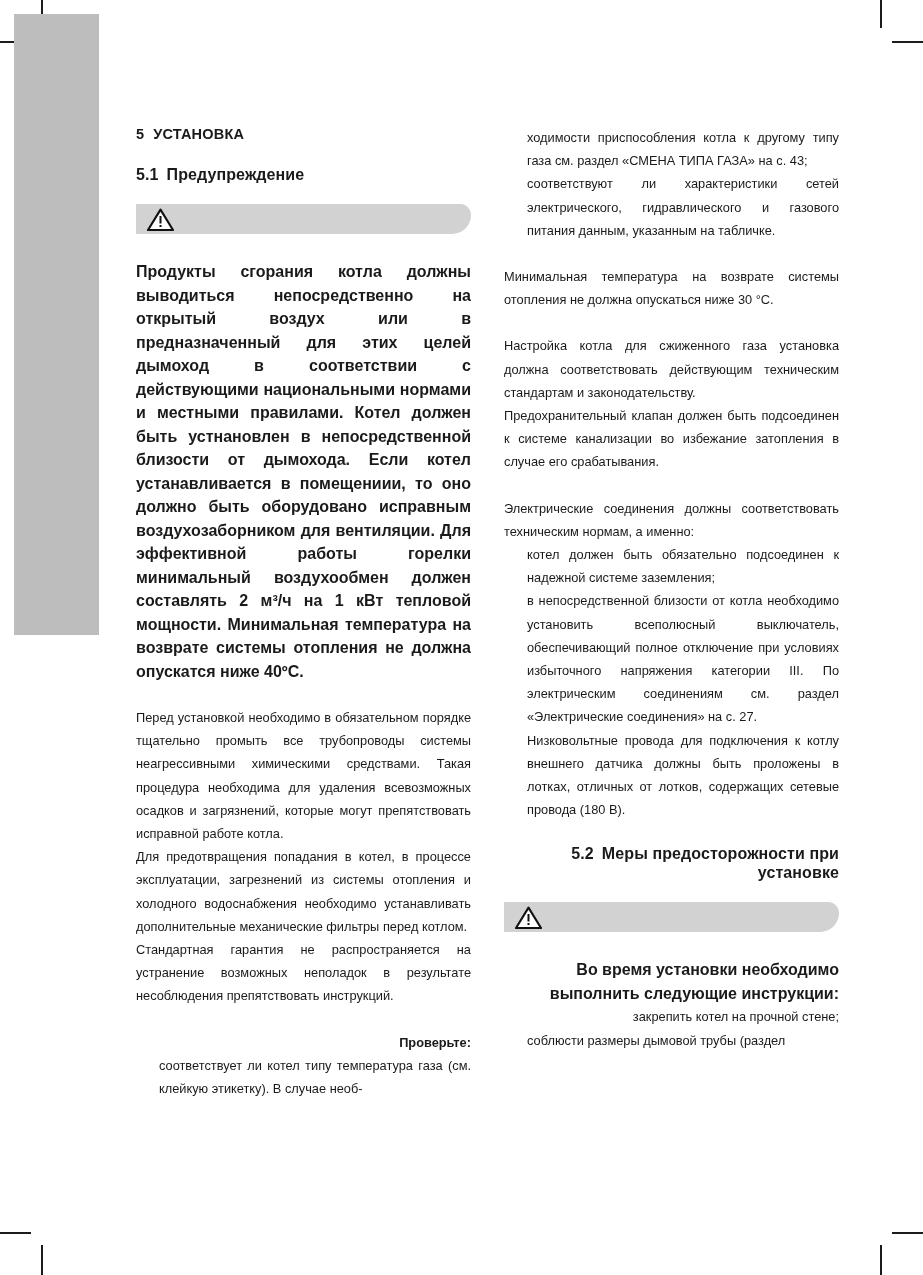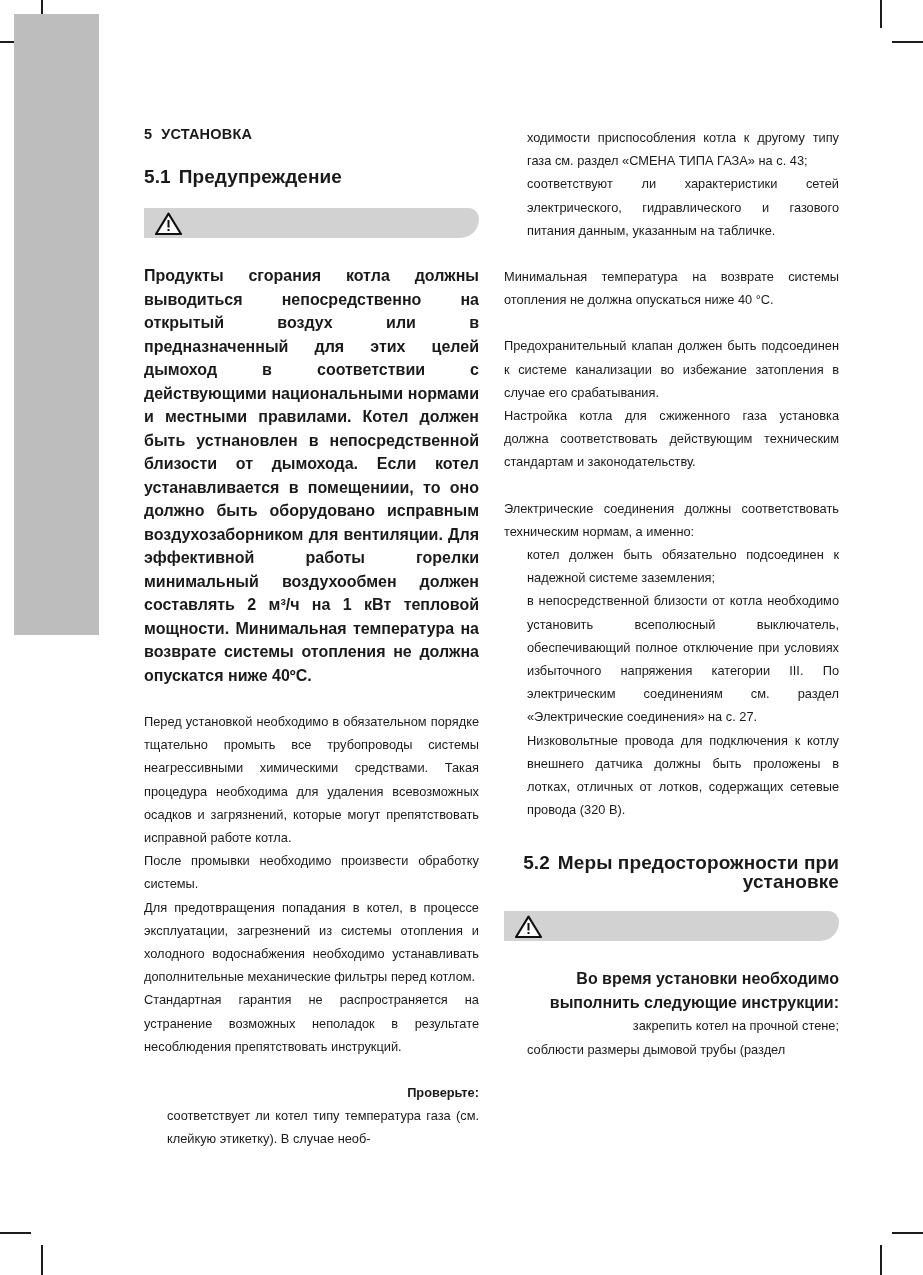--- a/index.html
+++ b/index.html
@@ -43,35 +43,35 @@
     height: 621px;
     background: #bdbdbd;
   }
 
   
   .column {
     position: absolute;
     width: 335px;
     top: 126px;
   }
-  .column.left  { left: 144px; }
+  .column.left  { left: 136px; }
   .column.right { left: 504px; }
 
   h1.section-title {
     font-size: 14.5px;
     font-weight: bold;
     margin: 0 0 24px 0;
     letter-spacing: 0.2px;
   }
   h1.section-title .num { margin-right: 9px; }
 
   h2.sub-title {
-    font-size: 19px;
-    font-weight: bold;
-    margin: 9px 0 20px 0;
+    font-size: 16px;
+    font-weight: bold;
+    margin: 0 0 20px 0;
     letter-spacing: 0.1px;
   }
   h2.sub-title .num { margin-right: 8px; }
   h2.sub-title.hanging {
     padding-left: 33px;
     text-indent: -33px;
     line-height: 19px;
     text-align: right;
   }
 
@@ -159,21 +159,20 @@
         <rect x="12.5" y="17" width="2" height="2" fill="#111111"></rect>
       </svg>
     </span>
   </div>
 
   <p class="para bold">Продукты сгорания котла должны выводиться непосредственно на открытый воздух или в предназначенный для этих целей дымоход в соответствии с действующими национальными нормами и местными правилами. Котел должен быть устнановлен в непосредственной близости от дымохода. Если котел устанавливается в помещениии, то оно должно быть оборудовано исправным воздухозаборником для вентиляции. Для эффективной работы горелки минимальный воздухообмен должен составлять 2 м³/ч на 1 кВт тепловой мощности. Минимальная температура на возврате системы отопления не должна опускатся ниже 40ºС.</p>
 
   <div class="gap-lg"></div>
 
   <p class="para">Перед установкой необходимо в обязательном порядке тщательно промыть все трубопроводы системы неагрессивными химическими средствами. Такая процедура необходима для удаления всевозможных осадков и загрязнений, которые могут препятствовать исправной работе котла.</p>
-  <p class="para">После промывки необходимо произвести обработку системы.</p>
   <p class="para">Для предотвращения попадания в котел, в процессе эксплуатации, загрезнений из системы отопления и холодного водоснабжения необходимо устанавливать дополнительные механические фильтры перед котлом.</p>
   <p class="para">Стандартная гарантия не распространяется на устранение возможных неполадок в результате несоблюдения препятствовать инструкций.</p>
 
   <div class="gap-lg"></div>
 
   <p class="para bold-lead">Проверьте:</p>
 
   <ul class="bullets">
     <li>соответствует ли котел типу температура газа (см. клейкую этикетку). В случае необ-</li>
   </ul>
@@ -181,35 +180,35 @@
 
 <div class="column right">
 
   <ul class="bullets">
     <li>ходимости приспособления котла к другому типу газа см. раздел «СМЕНА ТИПА ГАЗА» на с. 43;</li>
     <li>соответствуют ли характеристики сетей электрического, гидравлического и газового питания данным, указанным на табличке.</li>
   </ul>
 
   <div class="gap-lg"></div>
 
-  <p class="para">Минимальная температура на возврате системы отопления не должна опускаться ниже 40 °С.</p>
-
-  <div class="gap-lg"></div>
-
+  <p class="para">Минимальная температура на возврате системы отопления не должна опускаться ниже 30 °С.</p>
+
+  <div class="gap-lg"></div>
+
+  <p class="para">Настройка котла для сжиженного газа установка должна соответствовать действующим техническим стандартам и законодательству.</p>
   <p class="para">Предохранительный клапан должен быть подсоединен к системе канализации во избежание затопления в случае его срабатывания.</p>
-  <p class="para">Настройка котла для сжиженного газа установка должна соответствовать действующим техническим стандартам и законодательству.</p>
 
   <div class="gap-lg"></div>
 
   <p class="para">Электрические соединения должны соответствовать техническим нормам, а именно:</p>
 
   <ul class="bullets">
     <li>котел должен быть обязательно подсоединен к надежной системе заземления;</li>
     <li>в непосредственной близости от котла необходимо установить всеполюсный выключатель, обеспечивающий полное отключение при условиях избыточного напряжения категории III. По электрическим соединениям см. раздел «Электрические соединения» на с. 27.</li>
-    <li>Низковольтные провода для подключения к котлу внешнего датчика должны быть проложены в лотках, отличных от лотков, содержащих сетевые провода (320 В).</li>
+    <li>Низковольтные провода для подключения к котлу внешнего датчика должны быть проложены в лотках, отличных от лотков, содержащих сетевые провода (180 В).</li>
   </ul>
 
   <div class="gap-lg"></div>
 
   <h2 class="sub-title hanging">
     <span class="num">5.2</span><span>Меры предосторожности при установке</span>
   </h2>
 
   <div class="warning-banner">
     <span class="tri">

